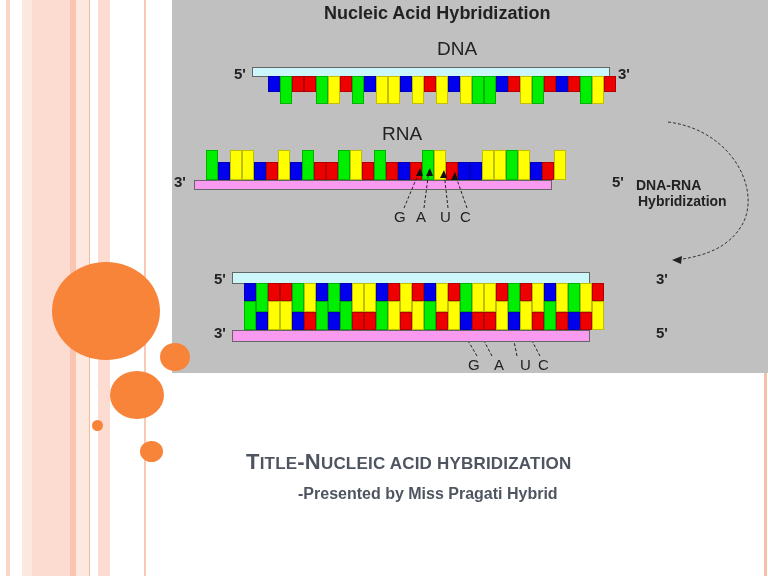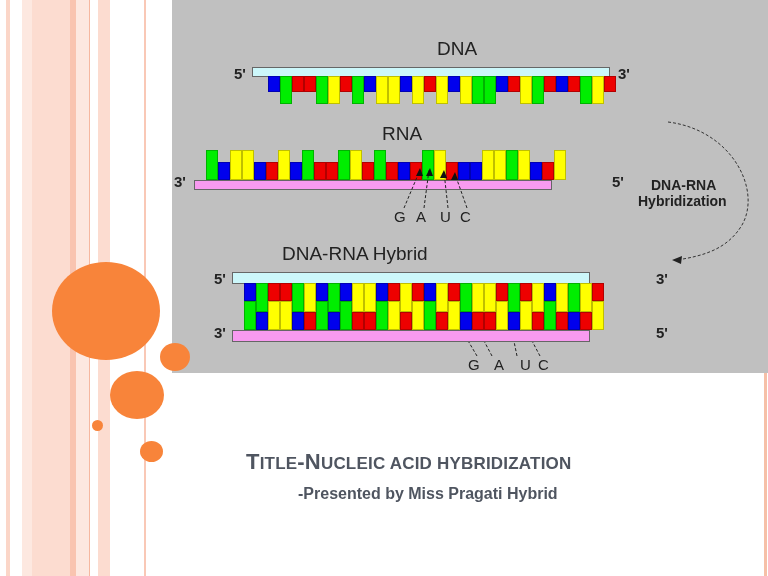--- a/index.html
+++ b/index.html
@@ -22,20 +22,21 @@
 <div class="stripe" style="left:6px;width:4px;background:#fbd6c8;"></div>
 <div class="stripe" style="left:22px;width:10px;background:#fde8e0;"></div>
 <div class="stripe" style="left:32px;width:38px;background:#fcdcd0;"></div>
 <div class="stripe" style="left:70px;width:6px;background:#f9c4b0;"></div>
 <div class="stripe" style="left:76px;width:14px;background:#fde8e0;"></div>
 <div class="stripe" style="left:89px;width:1px;background:#f6b8a0;"></div>
 <div class="stripe" style="left:98px;width:12px;background:#fcdcd0;"></div>
 <div class="stripe" style="left:144px;width:2px;background:#f9c8b6;"></div>
 
 <div class="diagram">
+  <div class="dlabel" style="left:152px;top:3px;font-size:18px;">Nucleic Acid Hybridization</div>
 
   <div class="dlabel" style="left:265px;top:38px;font-size:19px;font-weight:normal;">DNA</div>
   <div class="dlabel" style="left:62px;top:65px;font-size:15px;">5'</div>
   <div class="dlabel" style="left:446px;top:65px;font-size:15px;">3'</div>
   <div class="strand" style="left:80px;top:67px;width:356px;height:8px;background:#ccf7fa;"></div>
   <div id="dna-bases">
       <div class="base" style="left: 96px; width: 12px; height: 16px; top: 76px; background: rgb(0, 0, 238);"></div>
       <div class="base" style="left: 108px; width: 12px; height: 28px; top: 76px; background: rgb(0, 238, 0);"></div>
       <div class="base" style="left: 120px; width: 12px; height: 16px; top: 76px; background: rgb(238, 0, 0);"></div>
       <div class="base" style="left: 132px; width: 12px; height: 16px; top: 76px; background: rgb(238, 0, 0);"></div>
@@ -126,24 +127,23 @@
       <polygon points="248,168 244,176 251,176"></polygon>
       <polygon points="258,168 254,176 261,176"></polygon>
       <polygon points="272,170 268,178 275,178"></polygon>
       <polygon points="283,172 279,180 286,180"></polygon>
       <polygon points="285,320 281,328 288,328"></polygon>
       <polygon points="302,320 298,328 305,328"></polygon>
       <polygon points="338,320 334,328 341,328"></polygon>
       <polygon points="350,320 346,328 353,328"></polygon>
     </g>
   </svg>
-  <div class="dlabel" style="left:479px;top:177px;font-size:14px;">DNA-RNA</div>
+  <div class="dlabel" style="left:464px;top:177px;font-size:14px;">DNA-RNA</div>
   <div class="dlabel" style="left:466px;top:193px;font-size:14px;">Hybridization</div>
 
-  <div class="dlabel" style="left:110px;top:243px;font-size:19px;font-weight:normal;">DNA-RNA Hybrid</div>
   <div class="dlabel" style="left:42px;top:270px;font-size:15px;">5'</div>
   <div class="dlabel" style="left:484px;top:270px;font-size:15px;">3'</div>
   <div class="strand" style="left:60px;top:272px;width:356px;height:10px;background:#ccf7fa;"></div>
   <div id="hybrid-bases">
       <div class="base" style="left: 72px; width: 12px; height: 18px; top: 283px; background: rgb(0, 0, 238);"></div>
       <div class="base" style="left: 84px; width: 12px; height: 29px; top: 283px; background: rgb(0, 238, 0);"></div>
       <div class="base" style="left: 96px; width: 12px; height: 18px; top: 283px; background: rgb(238, 0, 0);"></div>
       <div class="base" style="left: 108px; width: 12px; height: 18px; top: 283px; background: rgb(238, 0, 0);"></div>
       <div class="base" style="left: 120px; width: 12px; height: 29px; top: 283px; background: rgb(0, 238, 0);"></div>
       <div class="base" style="left: 132px; width: 12px; height: 29px; top: 283px; background: rgb(255, 255, 0);"></div>

